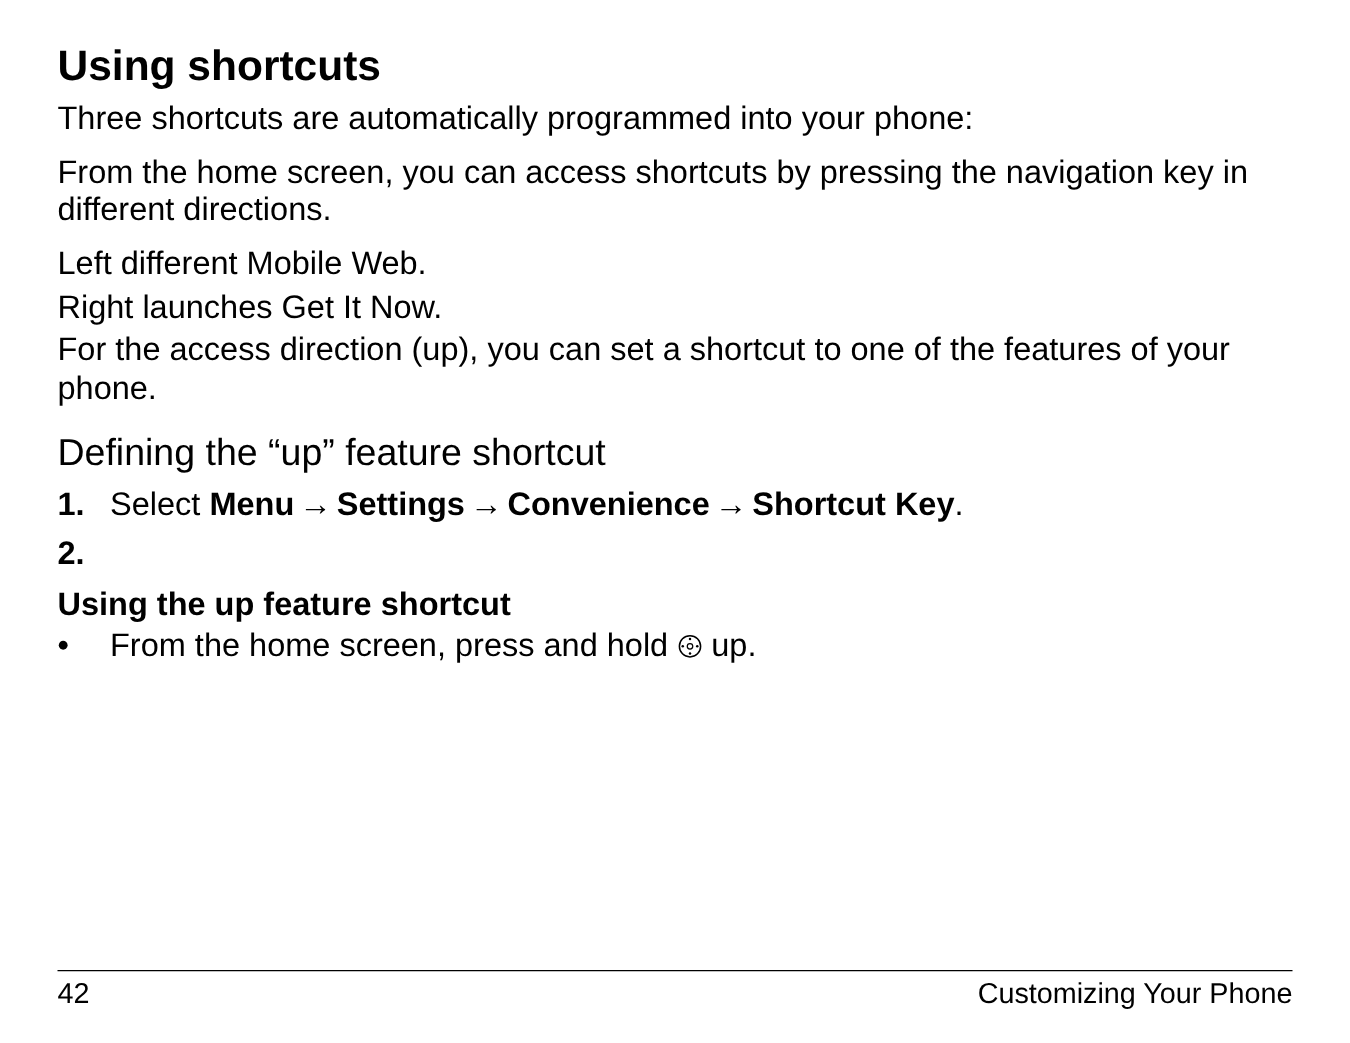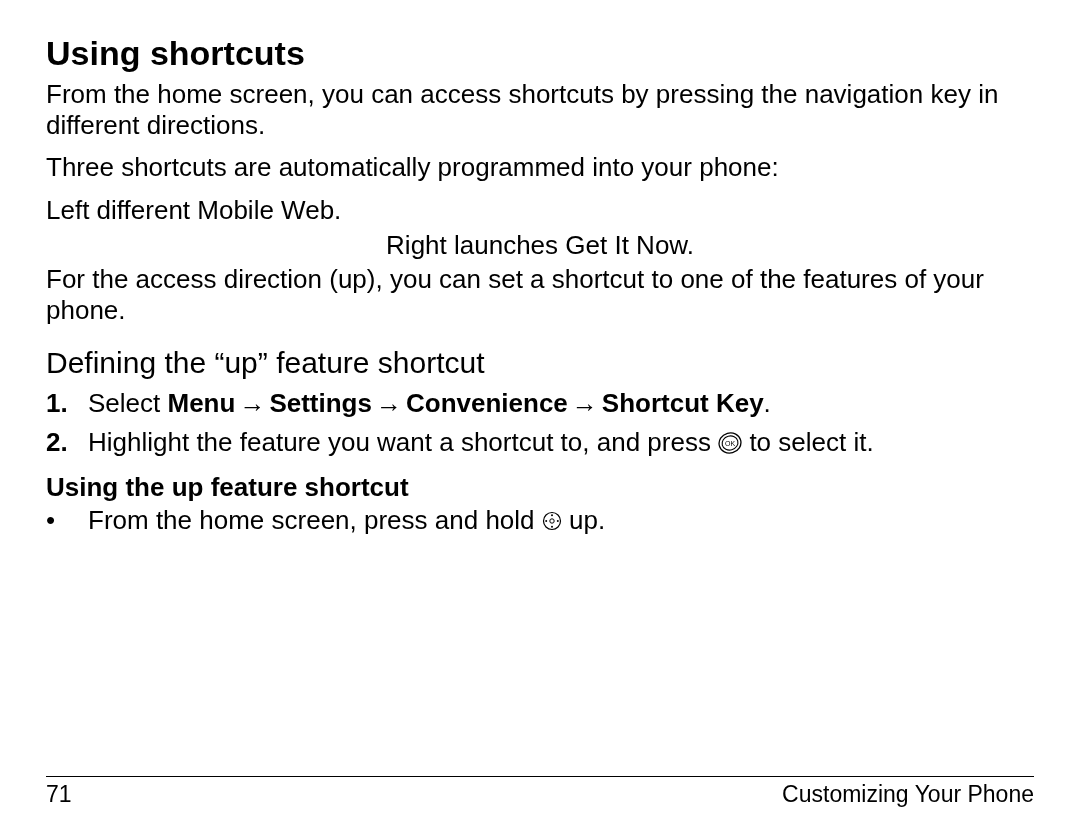--- a/index.html
+++ b/index.html
@@ -93,50 +93,39 @@
     font-size: 23px;
   }
 </style>
 </head>
 <body>
 
 <div class="page">
 
   <h1 class="section-title">Using shortcuts</h1>
 
+  <p class="body">Three shortcuts are automatically programmed into your phone:</p>
   <p class="body">From the home screen, you can access shortcuts by pressing the navigation key in different directions.</p>
-  <p class="body">Three shortcuts are automatically programmed into your phone:</p>
 
   <p class="body" style="margin-bottom:4px;">Left different Mobile Web.</p>
-  <p class="body" style="margin-bottom:4px;text-align:center;">Right launches Get It Now.</p>
+  <p class="body" style="margin-bottom:4px;">Right launches Get It Now.</p>
 
   <p class="body">For the access direction (up), you can set a shortcut to one of the features of your phone.</p>
 
   <h2 class="subheading">Defining the “up” feature shortcut</h2>
 
   <ol class="steps">
     <li>
       <span class="num">1.</span>
       <span>
         <span>Select </span><span class="b">Menu</span><span class="arrow b">→</span><span class="b">Settings</span><span class="arrow b">→</span><span class="b">Convenience</span><span class="arrow b">→</span><span class="b">Shortcut Key</span><span>.</span>
       </span>
     </li>
     <li>
       <span class="num">2.</span>
-      <span>
-        <span>Highlight the feature you want a shortcut to, and press </span>
-        <span class="icon-ok">
-          <svg width="24" height="24" viewBox="0 0 24 24">
-            <ellipse cx="12" cy="12" rx="11" ry="10" fill="none" stroke="#000" stroke-width="1.3" transform="rotate(-15 12 12)"></ellipse>
-            <ellipse cx="12" cy="12" rx="8" ry="7" fill="none" stroke="#000" stroke-width="1.1" transform="rotate(-15 12 12)"></ellipse>
-            <text x="12" y="15" font-size="7" font-family="Arial" text-anchor="middle" fill="#000">OK</text>
-          </svg>
-        </span>
-        <span> to select it.</span>
-      </span>
     </li>
   </ol>
 
   <h3 class="minorheading">Using the up feature shortcut</h3>
 
   <ul class="bullets">
     <li>
       <span class="dot">•</span>
       <span>
         <span>From the home screen, press and hold </span>
@@ -151,18 +140,18 @@
           </svg>
         </span>
         <span> up.</span>
       </span>
     </li>
   </ul>
 
   <div class="footer">
     <hr class="footer-rule">
     <div class="footer-row">
-      <span>71</span>
+      <span>42</span>
       <span>Customizing Your Phone</span>
     </div>
   </div>
 
 </div>
 
 </body></html>

